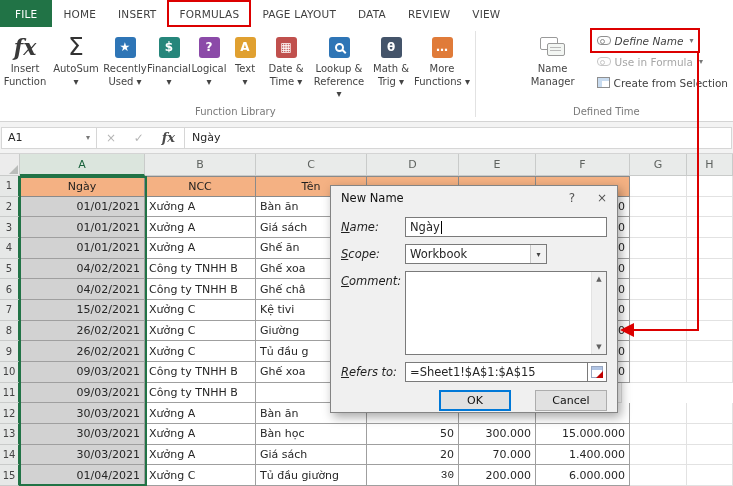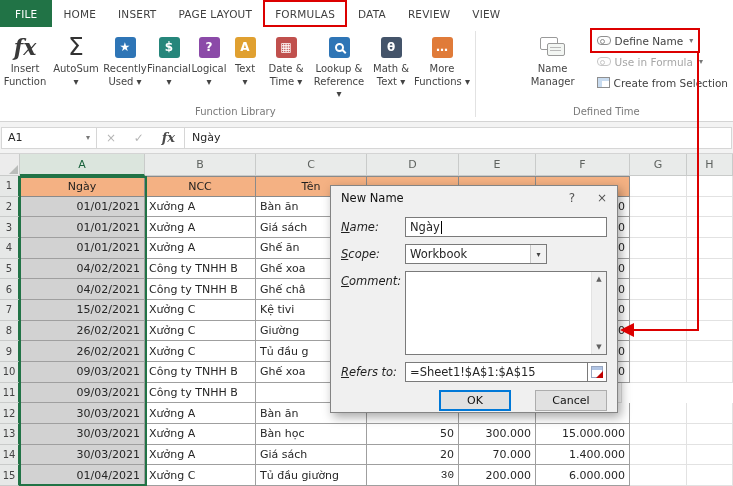--- a/index.html
+++ b/index.html
@@ -37,21 +37,21 @@
   .mag::after { content:""; position:absolute; width:2px; height:5px; background:#fff; right:-3px; bottom:-4px; transform:rotate(-45deg); }
   .dn-pad { padding-left:42px; display:flex; }
   .nm-btn { width:62px; }
   .nm-icon { width:26px; height:22px; position:relative; }
   .nm-card { position:absolute; width:18px; height:13px; border:1px solid #9a9a9a; background:#fff; border-radius:2px; }
   .nm-c1 { left:0; top:1px; }
   .nm-c2 { left:7px; top:7px; background:#f3f6f3; }
   .nm-c2::after { content:""; position:absolute; left:2px; top:3px; width:11px; height:1px; background:#b9b9b9; box-shadow:0 3px 0 #b9b9b9; }
   .dncol { display:flex; flex-direction:column; align-items:flex-start; padding-top:3px; margin-left:8px; }
   .dn-item { display:flex; align-items:center; height:21px; gap:4px; padding:0 5px; font-size:10.5px; color:#3f3f3f; white-space:nowrap; }
-  .dn-item.redboxed { outline:2px solid #dc0000; outline-offset:0px; }
+  .dn-item.redboxed { outline:2px solid #dc0000; outline-offset:0px;font-style:italic; }
   .dn-item.disabled { color:#a6a6a6; }
   .ddarrow { font-size:8px; color:#777; margin-left:2px; }
   .tag-icon { width:14px; height:9px; border:1px solid #8f8f8f; border-radius:4px; background:#fdfdfd; position:relative; flex:none; }
   .tag-icon::before { content:""; position:absolute; left:2px; top:2px; width:3px; height:3px; border:1px solid #8f8f8f; border-radius:50%; }
   .disabled .tag-icon { opacity:.5; }
   .cfs-icon { width:13px; height:11px; border:1px solid #8f8f8f; background:#fff; box-shadow:inset 0 3px 0 #c9dcf0, inset 4px 0 0 #c9dcf0; flex:none; }
 
   
   .fbar { height:32px; background:#f3f3f3; border-bottom:1px solid #d4d4d4; display:flex; align-items:center; padding:0 1px; }
   .namebox { width:96px; height:22px; background:#fff; border:1px solid #d6d6d6; display:flex; align-items:center; padding:0 6px; justify-content:space-between; }
@@ -112,22 +112,22 @@
 </style>
 </head>
 <body>
 
 <div class="app">
 
   <div class="tabs">
     <div class="tab file">FILE</div>
     <div class="tab">HOME</div>
     <div class="tab">INSERT</div>
+    <div class="tab active redboxed">FORMULAS</div>
     <div class="tab">PAGE LAYOUT</div>
-    <div class="tab active redboxed">FORMULAS</div>
     <div class="tab">DATA</div>
     <div class="tab">REVIEW</div>
     <div class="tab">VIEW</div>
   </div>
 
   <div class="ribbon">
     <div class="rgroup" style="width:474px">
       <div class="rbtns">
         <div class="bigbtn" style="width:50px">
           <div class="bigicon">
@@ -176,21 +176,21 @@
               <span class="iconsq c-blue">
                 <span class="mag"></span>
               </span>
             </div>
           <div class="btnlbl"><span>Lookup &amp;</span><br><span>Reference ▾</span></div>
         </div>
         <div class="bigbtn" style="width:46px">
           <div class="bigicon">
               <span class="iconsq c-navy">θ</span>
             </div>
-          <div class="btnlbl"><span>Math &amp;</span><br><span>Text ▾</span></div>
+          <div class="btnlbl"><span>Math &amp;</span><br><span>Trig ▾</span></div>
         </div>
         <div class="bigbtn" style="width:56px">
           <div class="bigicon">
               <span class="iconsq c-orange">…</span>
             </div>
           <div class="btnlbl"><span>More</span><br><span>Functions ▾</span></div>
         </div>
       </div>
       <div class="grouplabel">Function Library</div>
     </div>

